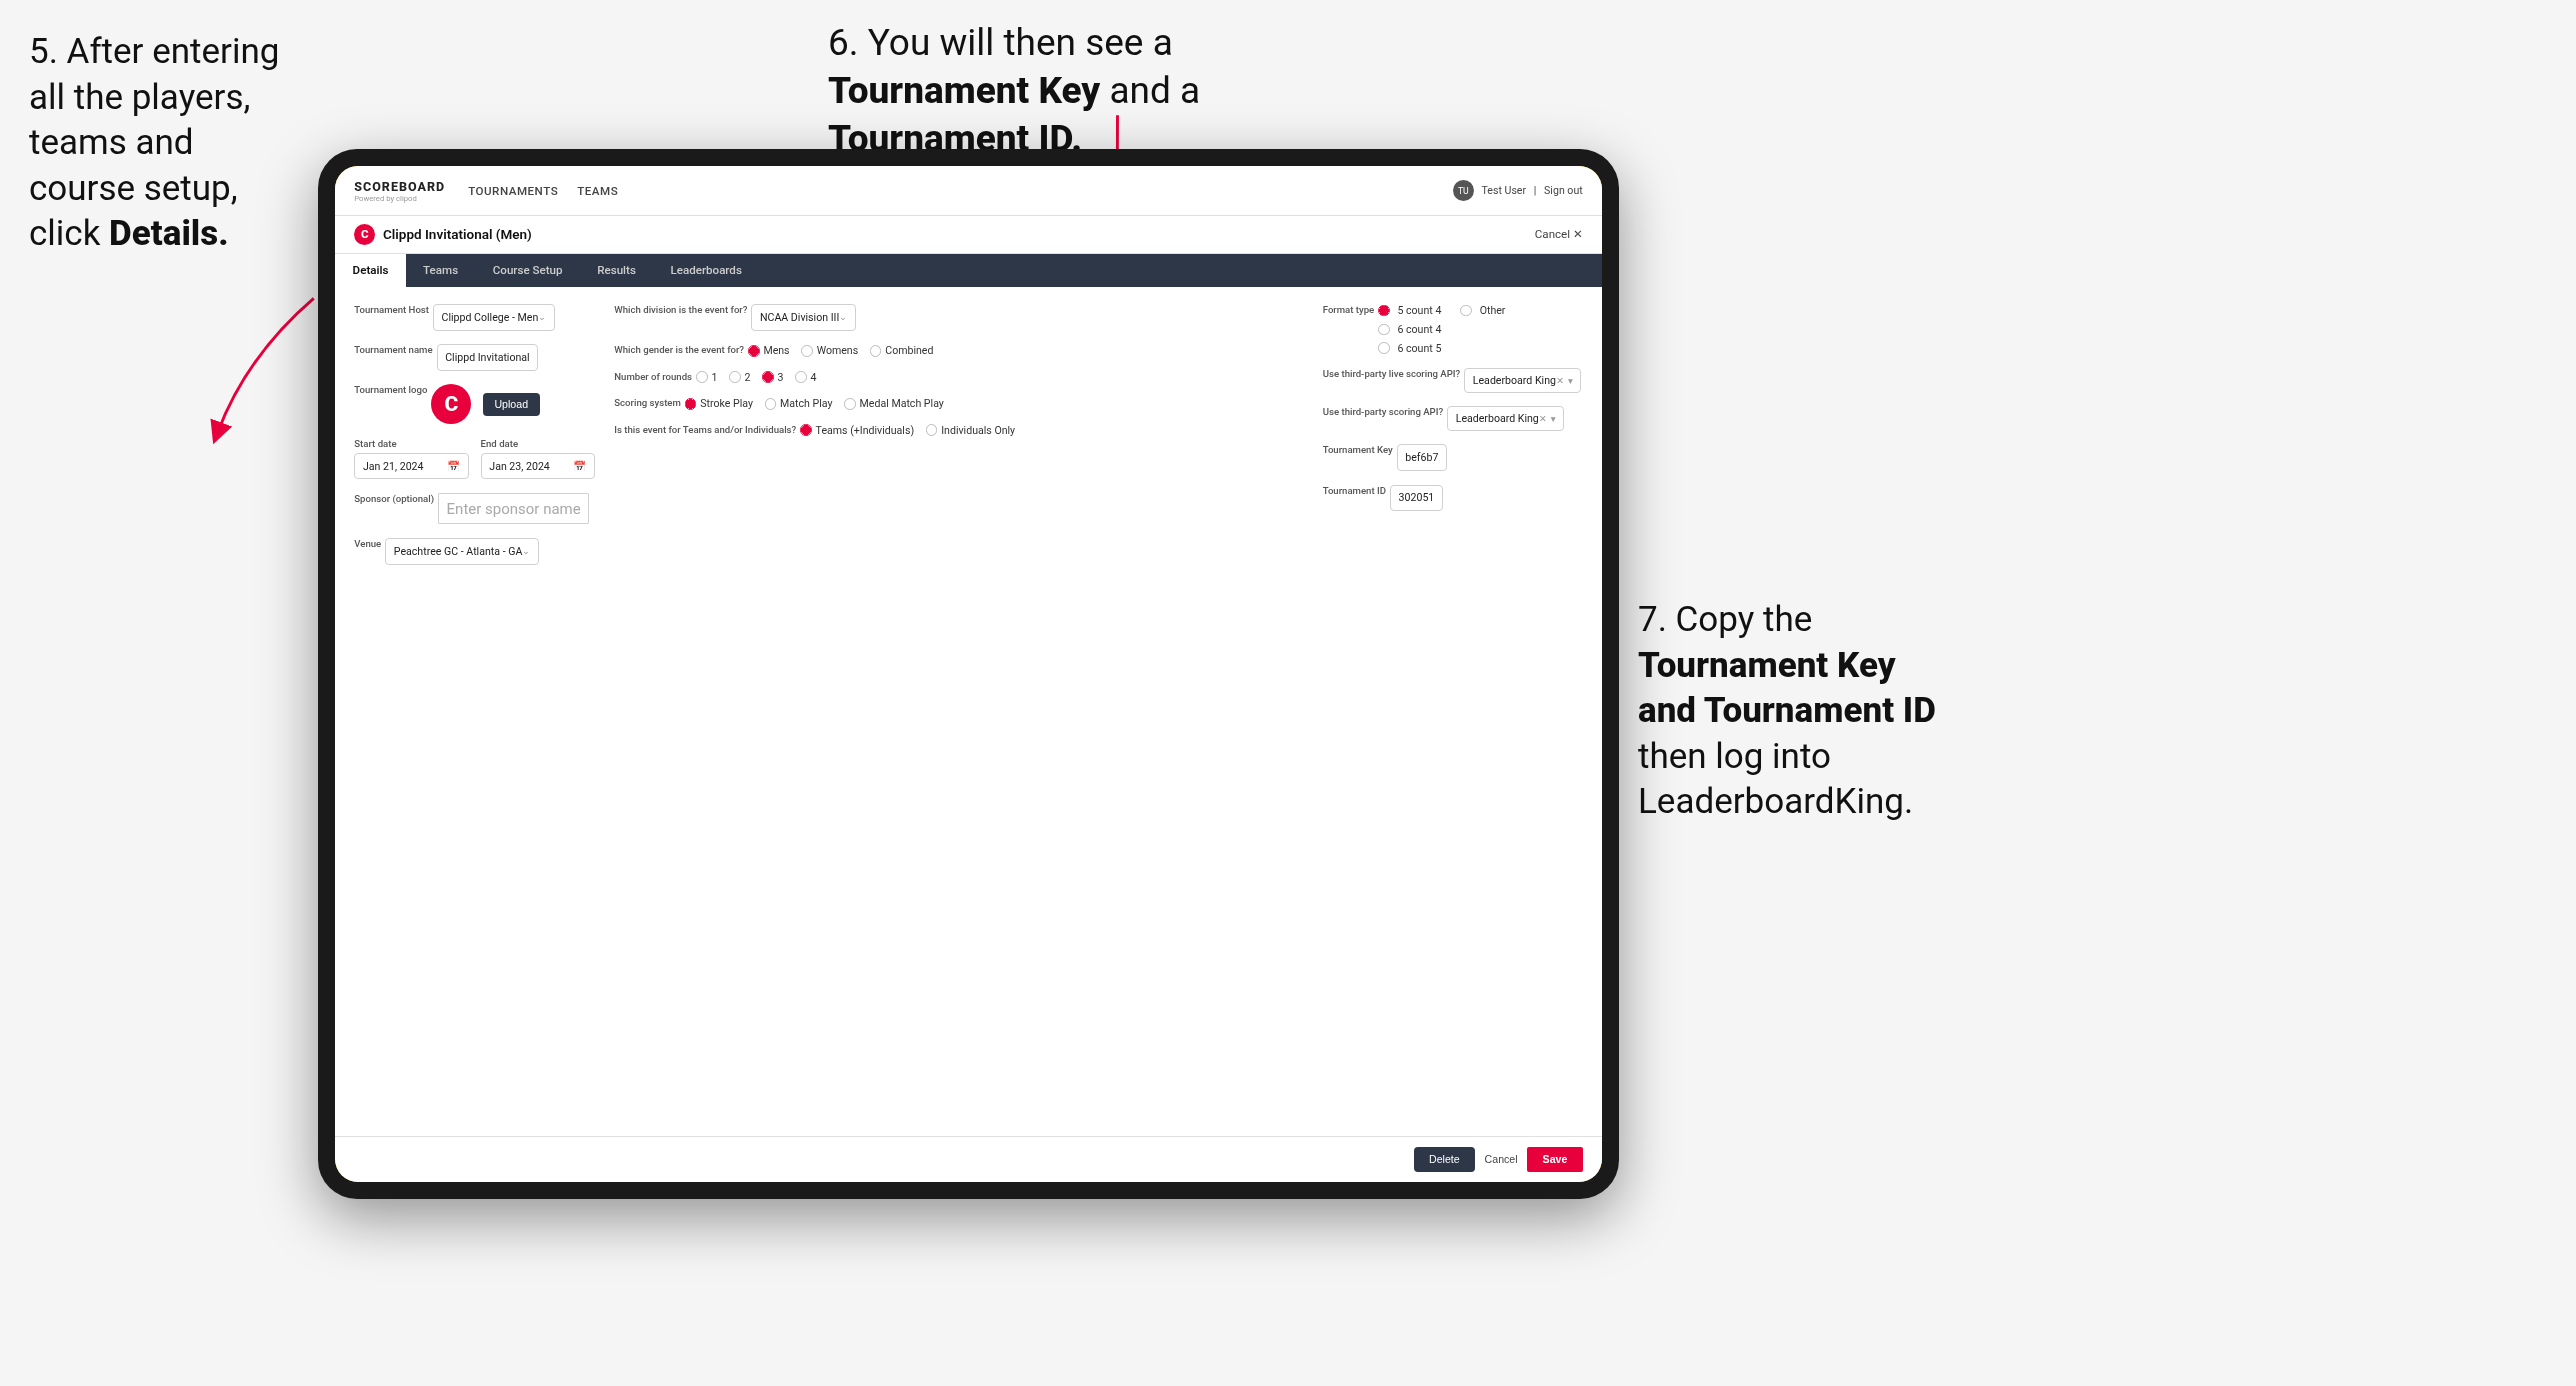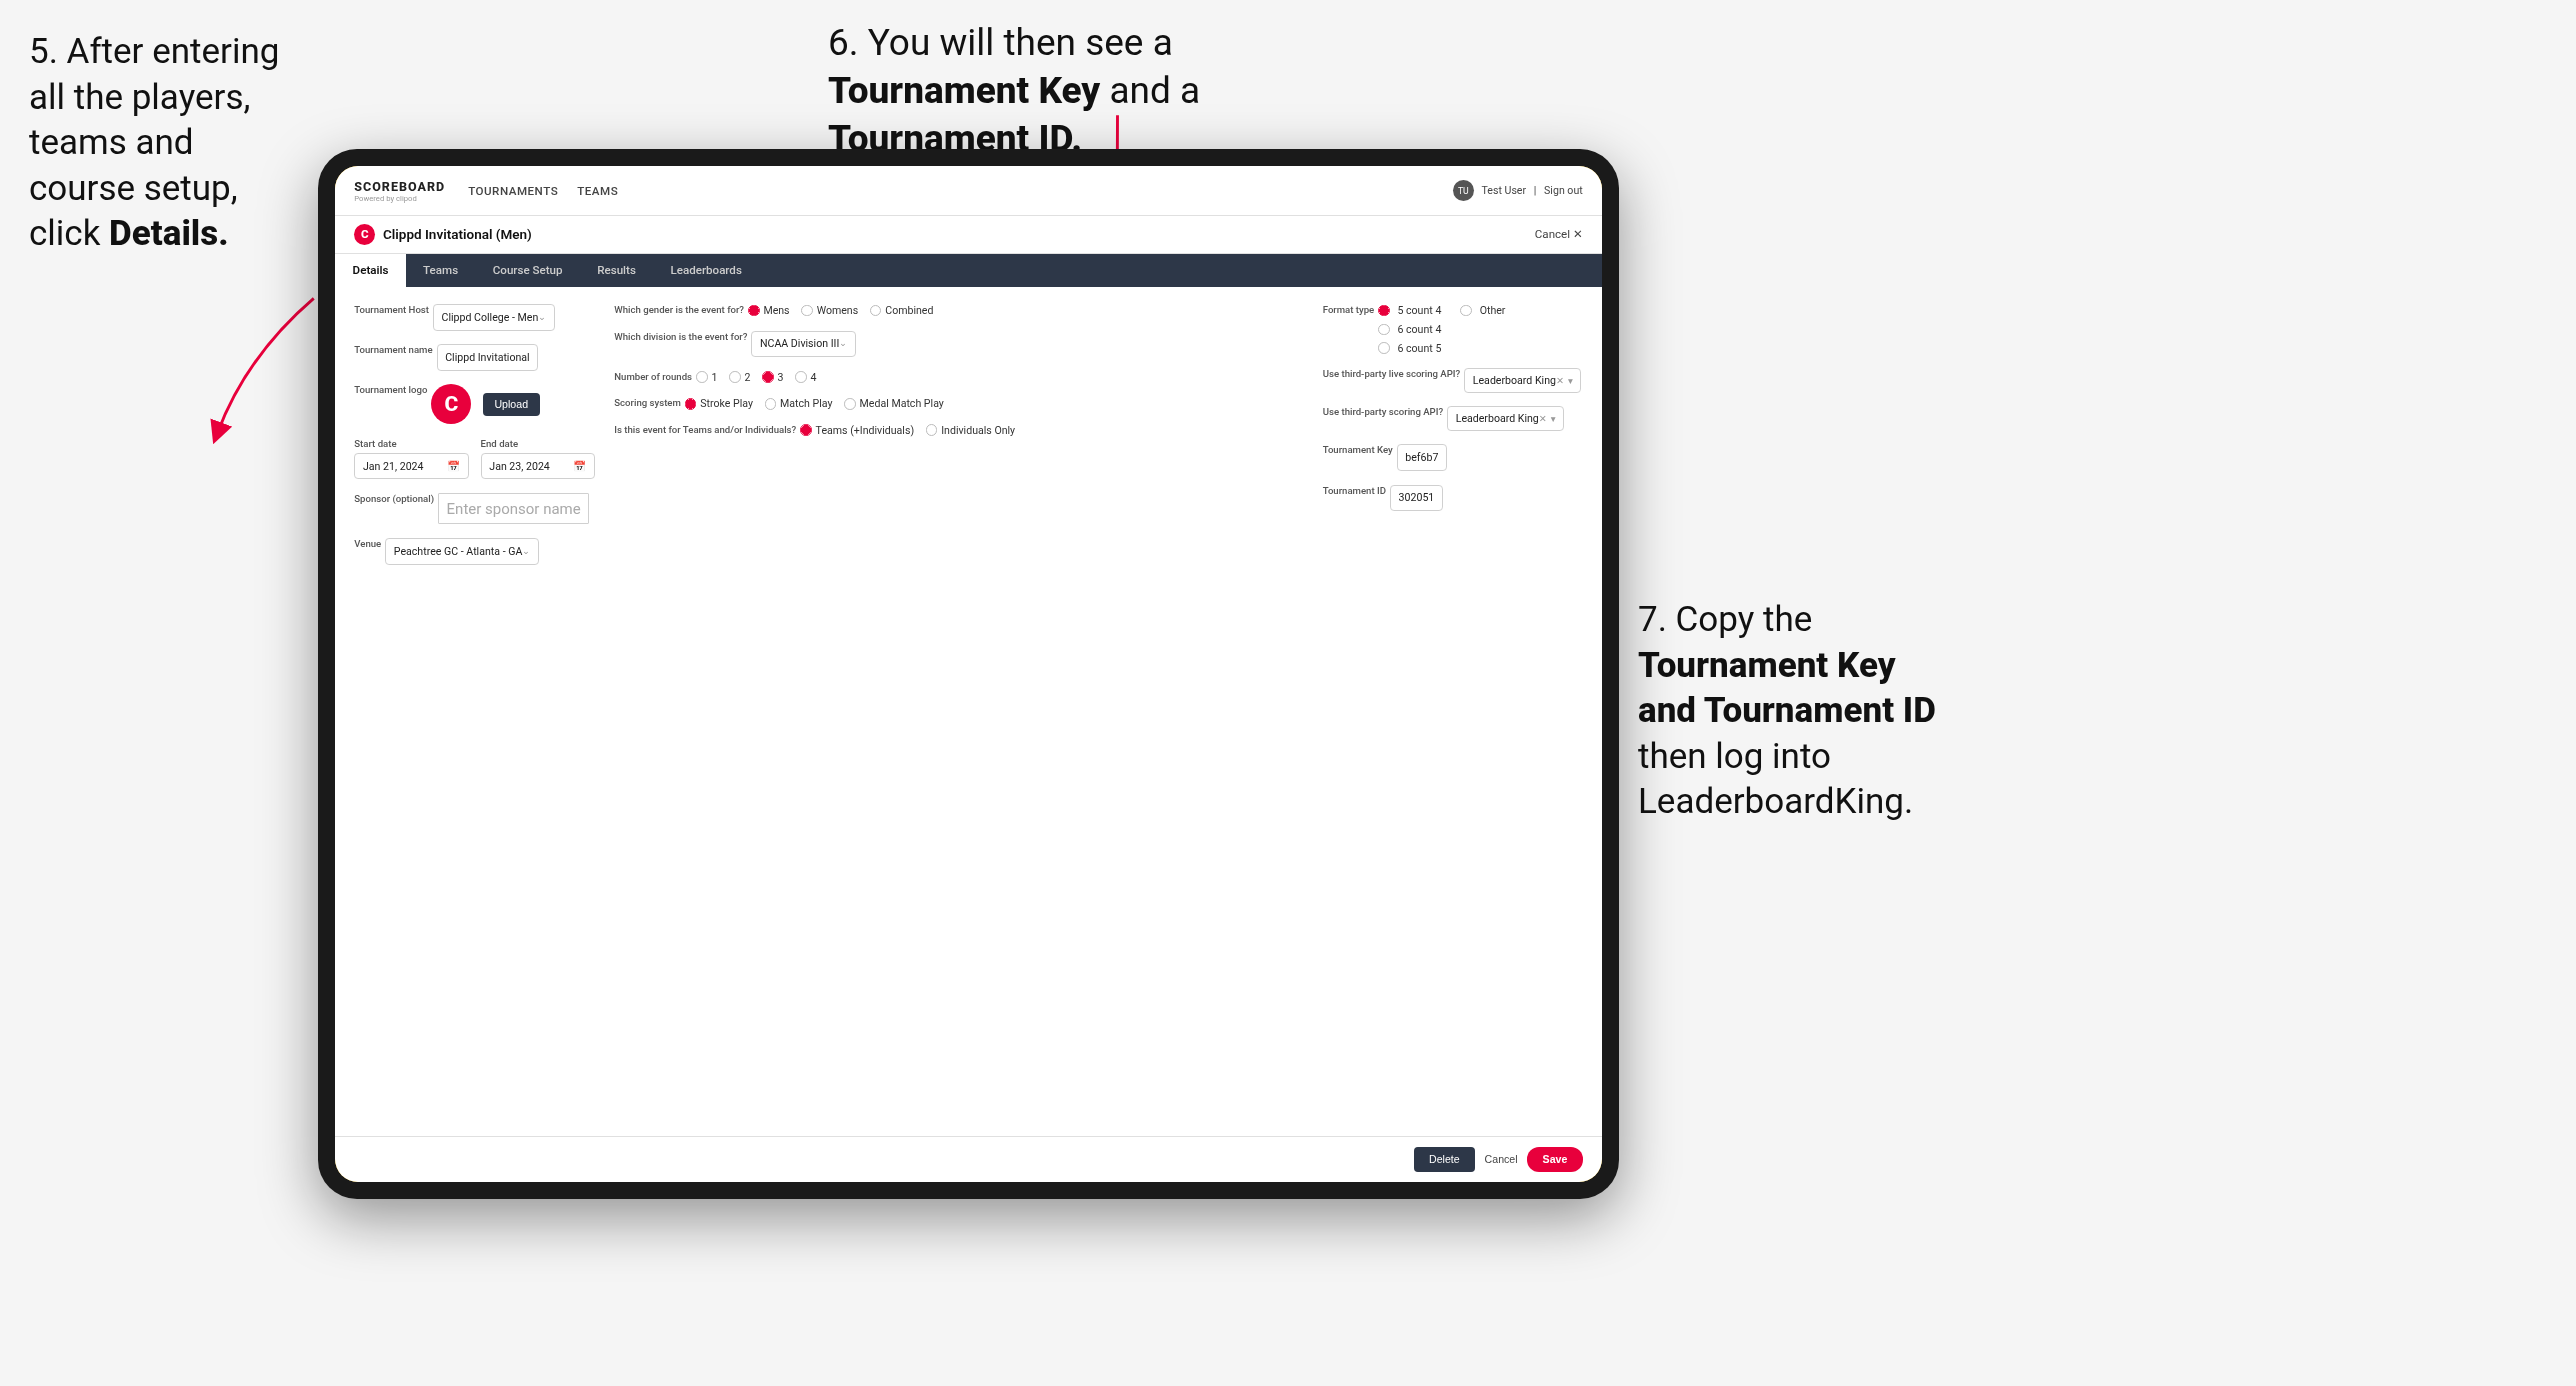--- a/index.html
+++ b/index.html
@@ -432,21 +432,21 @@
       color: #444;
       border: none;
       font-size: 10.6px;
       cursor: pointer;
     }
 
     .btn-save {
       background: #e8003c;
       color: #fff;
       border: none;
-      border-radius: 12px;
+      border-radius: 2px;
       padding: 6.7px 15.4px;
       font-size: 10.6px;
       cursor: pointer;
       font-weight: 600;
     }
 
     
     .arrow-svg {
       position: absolute;
     }
@@ -588,41 +588,41 @@
           <div class="field-input has-chevron">
             <span>Peachtree GC - Atlanta - GA</span>
           </div>
         </div>
 
       </div>
 
       <div class="mid-col">
 
         <div class="field-group">
-          <span class="field-label">Which gender is the event for?</span>
-          <div class="radio-row">
-            <label class="radio-item">
-              <span class="radio-circle checked"></span>
-              <span>Mens</span>
-            </label>
-            <label class="radio-item">
-              <span class="radio-circle"></span>
-              <span>Womens</span>
-            </label>
-            <label class="radio-item">
-              <span class="radio-circle"></span>
-              <span>Combined</span>
-            </label>
-          </div>
-        </div>
-
-        <div class="field-group">
           <span class="field-label">Which division is the event for?</span>
           <div class="field-input has-chevron">
             <span>NCAA Division III</span>
+          </div>
+        </div>
+
+        <div class="field-group">
+          <span class="field-label">Which gender is the event for?</span>
+          <div class="radio-row">
+            <label class="radio-item">
+              <span class="radio-circle checked"></span>
+              <span>Mens</span>
+            </label>
+            <label class="radio-item">
+              <span class="radio-circle"></span>
+              <span>Womens</span>
+            </label>
+            <label class="radio-item">
+              <span class="radio-circle"></span>
+              <span>Combined</span>
+            </label>
           </div>
         </div>
 
         <div class="field-group">
           <span class="field-label">Number of rounds</span>
           <div class="radio-row">
             <label class="radio-item">
               <span class="radio-circle"></span>
               <span>1</span>
             </label>

